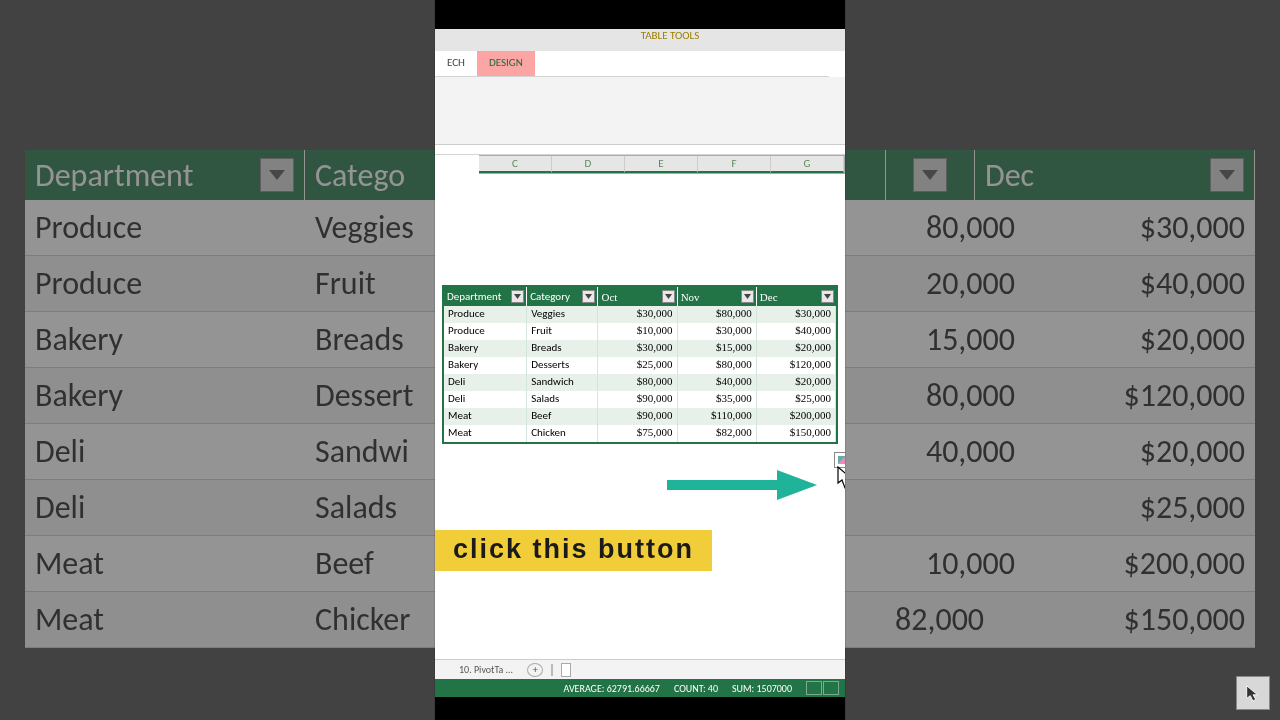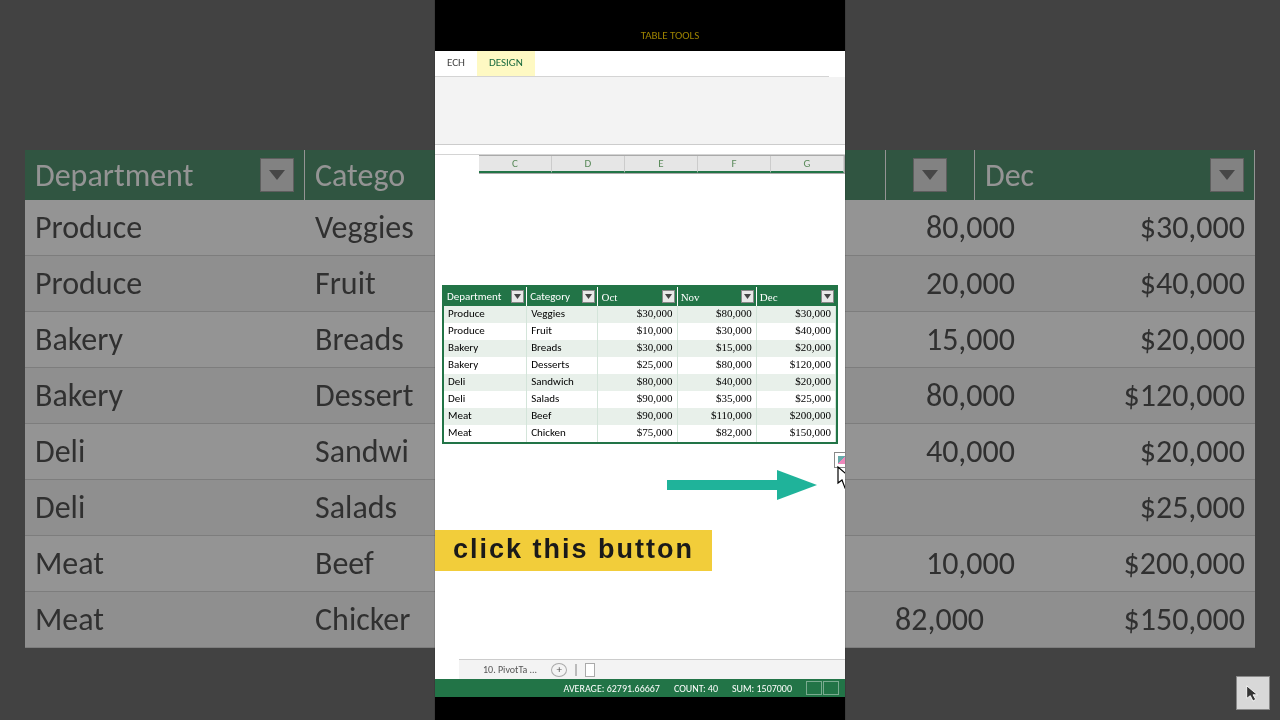--- a/index.html
+++ b/index.html
@@ -17,24 +17,24 @@
   .bg-body { position: absolute; top: 200px; left: 25px; right: 25px; z-index: 2; }
   .bg-row { display: flex; height: 56px; align-items: center; font-size: 32px; color: #222; background: #f3f3f3; border-bottom: 1px solid #ccc; }
   .bg-row:nth-child(odd) { background: #fff; }
   .bg-cell { padding: 0 10px; }
 
   
   .phone { position: absolute; top: 0; left: 50%; transform: translateX(-50%); width: 410px; height: 720px; background: #fff; z-index: 10; box-shadow: 0 0 0 1px rgba(0,0,0,0.1); overflow: hidden; }
   .phone-topbar { position: absolute; top: 0; left: 0; right: 0; height: 29px; background: #000; }
 
   
-  .ribbon-ctx { position: absolute; top: 29px; left: 0; right: 0; height: 22px; background: #000000; font-size: 11px; color: #9b8100; text-align: center; padding-left: 60px; }
+  .ribbon-ctx { position: absolute; top: 29px; left: 0; right: 0; height: 22px; background: #e5e5e5; font-size: 11px; color: #9b8100; text-align: center; padding-left: 60px; }
   .ribbon-tabs { position: absolute; top: 51px; left: 0; right: 16px; height: 26px; background: #fff; display: flex; font-size: 11px; color: #444; border-bottom: 1px solid #d4d4d4; }
   .ribbon-tab { padding: 5px 12px 0 12px; }
-  .ribbon-tab.active { background: #fef9c3; color: #1a6b3e; }
+  .ribbon-tab.active { background: #fca5a5; color: #1a6b3e; }
   .ribbon-space { position: absolute; top: 77px; left: 0; right: 0; height: 68px; background: #f3f3f3; border-bottom: 1px solid #ccc; }
   .formula-bar { position: absolute; top: 145px; left: 0; right: 0; height: 10px; background: #fff; border-bottom: 1px solid #d4d4d4; }
 
   
   .col-hdrs { position: absolute; top: 155px; left: 44px; right: 0; height: 19px; border: 1px solid #aaa; border-left: none; display: flex; background: #e6e6e6; font-size: 11px; color: #5a8a5a; }
   .col-hdr { flex: 1; border-right: 1px solid #ccc; display: flex; align-items: center; justify-content: center; border-bottom: 2px solid #227447; }
 
   
   .grid-area { position: absolute; top: 174px; left: 0; right: 0; bottom: 60px; background: #fff; }
 
@@ -62,21 +62,21 @@
   .cursor svg { width: 18px; height: 24px; }
 
   
   .arrow-anno { position: absolute; top: 470px; left: 232px; }
   .arrow-anno svg { width: 150px; height: 30px; }
 
   
   .callout { position: absolute; top: 530px; left: 0; background: #f2cd3a; color: #1a1a1a; font-family: Arial, sans-serif; font-weight: 700; font-size: 27px; letter-spacing: 2px; padding: 4px 18px 6px 18px; }
 
   
-  .sheet-bar { position: absolute; bottom: 41px; left: 0; right: 0; height: 20px; background: #f3f3f3; border-top: 1px solid #ccc; display: flex; align-items: center; font-size: 10px; color: #555; padding-left: 18px; gap: 8px; margin-left: 24px; }
+  .sheet-bar { position: absolute; bottom: 41px; left: 0; right: 0; height: 20px; background: #f3f3f3; border-top: 1px solid #ccc; display: flex; align-items: center; font-size: 10px; color: #555; padding-left: 18px; gap: 8px; }
   .sheet-tab { padding: 2px 6px; }
   .sheet-add { width: 16px; height: 14px; border: 1px solid #aaa; border-radius: 50%; display: flex; align-items: center; justify-content: center; font-size: 11px; }
   .scroll-tab { width: 10px; height: 14px; border: 1px solid #aaa; background: #fff; }
 
   
   .status-bar { position: absolute; bottom: 23px; left: 0; right: 0; height: 18px; background: #227447; color: #fff; font-size: 10px; display: flex; align-items: center; justify-content: flex-end; padding: 0 6px; gap: 14px; }
   .status-seg { white-space: nowrap; }
   .view-btns { display: flex; gap: 1px; }
   .view-btn { width: 16px; height: 14px; border: 1px solid rgba(255,255,255,0.4); }
 

